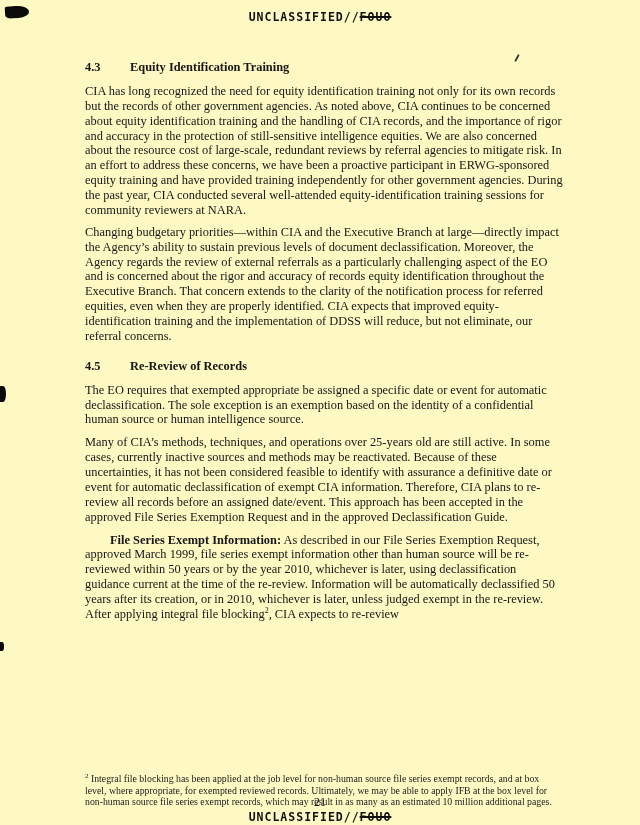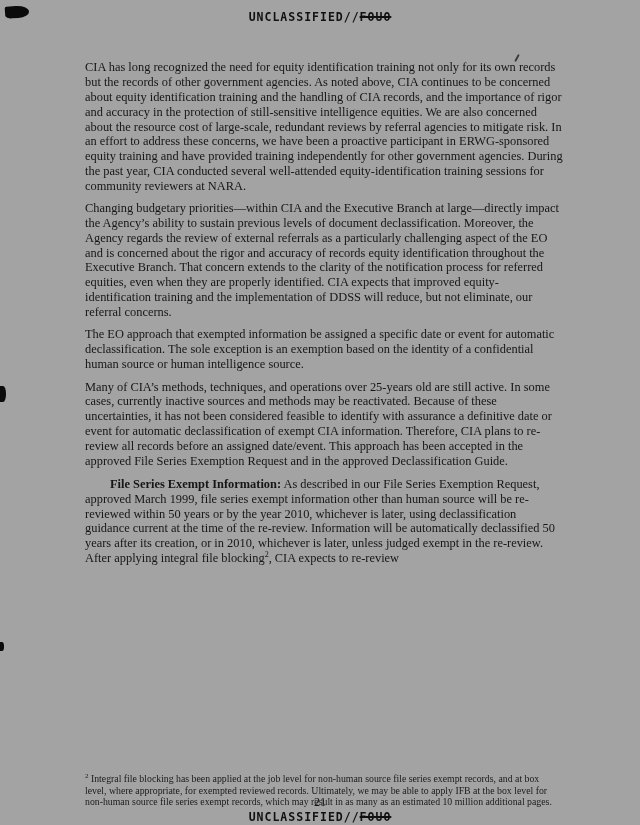--- a/index.html
+++ b/index.html
@@ -1,21 +1,21 @@
 <!DOCTYPE html>
 <html><head>
 <meta charset="utf-8">
 <style>
   html, body { margin: 0; padding: 0; background: #e8e8e6; }
   .page {
     position: relative;
     width: 640px;
     height: 825px;
     margin: 0 auto;
-    background: #a3a3a3;
+    background: #fef9c3;
     color: #161616;
     font-family: "Liberation Serif", serif;
     overflow: hidden;
   }
 
   
   .artifact { position: absolute; background: #0b0b0b; }
   .artifact.corner { left: 5px; top: 6px; width: 24px; height: 12px; border-radius: 2px 60% 50% 30%; transform: rotate(-4deg); }
   .artifact.edge1 { left: 0; top: 386px; width: 6px; height: 16px; border-radius: 0 60% 60% 0; }
   .artifact.edge2 { left: 0; top: 642px; width: 4px; height: 9px; border-radius: 0 60% 60% 0; }
@@ -82,25 +82,27 @@
 
   <div class="artifact corner"></div>
   <div class="artifact edge1"></div>
   <div class="artifact edge2"></div>
   <div class="pen-mark"></div>
 
   <div class="classification top"><span>UNCLASSIFIED//</span><span class="struck">FOUO</span></div>
 
   <main class="content">
 
+    <h2 class="heading"><span class="num">4.3</span><span class="title">Equity Identification Training</span></h2>
     <p class="para-tight">CIA has long recognized the need for equity identification training not only for its own records but the records of other government agencies. As noted above, CIA continues to be concerned about equity identification training and the handling of CIA records, and the importance of rigor and accuracy in the protection of still-sensitive intelligence equities. We are also concerned about the resource cost of large-scale, redundant reviews by referral agencies to mitigate risk. In an effort to address these concerns, we have been a proactive participant in ERWG-sponsored equity training and have provided training independently for other government agencies. During the past year, CIA conducted several well-attended equity-identification training sessions for community reviewers at NARA.</p>
 
     <p class="para-tight">Changing budgetary priorities—within CIA and the Executive Branch at large—directly impact the Agency’s ability to sustain previous levels of document declassification. Moreover, the Agency regards the review of external referrals as a particularly challenging aspect of the EO and is concerned about the rigor and accuracy of records equity identification throughout the Executive Branch. That concern extends to the clarity of the notification process for referred equities, even when they are properly identified. CIA expects that improved equity-identification training and the implementation of DDSS will reduce, but not eliminate, our referral concerns.</p>
 
-    <p>The EO approach that exempted information be assigned a specific date or event for automatic declassification. The sole exception is an exemption based on the identity of a confidential human source or human intelligence source.</p>
+    <h2 class="heading"><span class="num">4.5</span><span class="title">Re-Review of Records</span></h2>
+    <p>The EO requires that exempted appropriate be assigned a specific date or event for automatic declassification. The sole exception is an exemption based on the identity of a confidential human source or human intelligence source.</p>
     <p>Many of CIA’s methods, techniques, and operations over 25-years old are still active. In some cases, currently inactive sources and methods may be reactivated. Because of these uncertainties, it has not been considered feasible to identify with assurance a definitive date or event for automatic declassification of exempt CIA information. Therefore, CIA plans to re-review all records before an assigned date/event. This approach has been accepted in the approved File Series Exemption Request and in the approved Declassification Guide.</p>
 
     <p><span class="fsei-lead">File Series Exempt Information:</span><span> As described in our File Series Exemption Request, approved March 1999, file series exempt information other than human source will be re-reviewed within 50 years or by the year 2010, whichever is later, using declassification guidance current at the time of the re-review. Information will be automatically declassified 50 years after its creation, or in 2010, whichever is later, unless judged exempt in the re-review. After applying integral file blocking</span><sup>2</sup><span>, CIA expects to re-review</span></p>
 
   </main>
 
   <div class="footnote"><sup>2</sup><span> Integral file blocking has been applied at the job level for non-human source file series exempt records, and at box level, where appropriate, for exempted reviewed records. Ultimately, we may be able to apply IFB at the box level for non-human source file series exempt records, which may result in as many as an estimated 10 million additional pages.</span></div>
 
   <div class="page-number">21</div>
 

